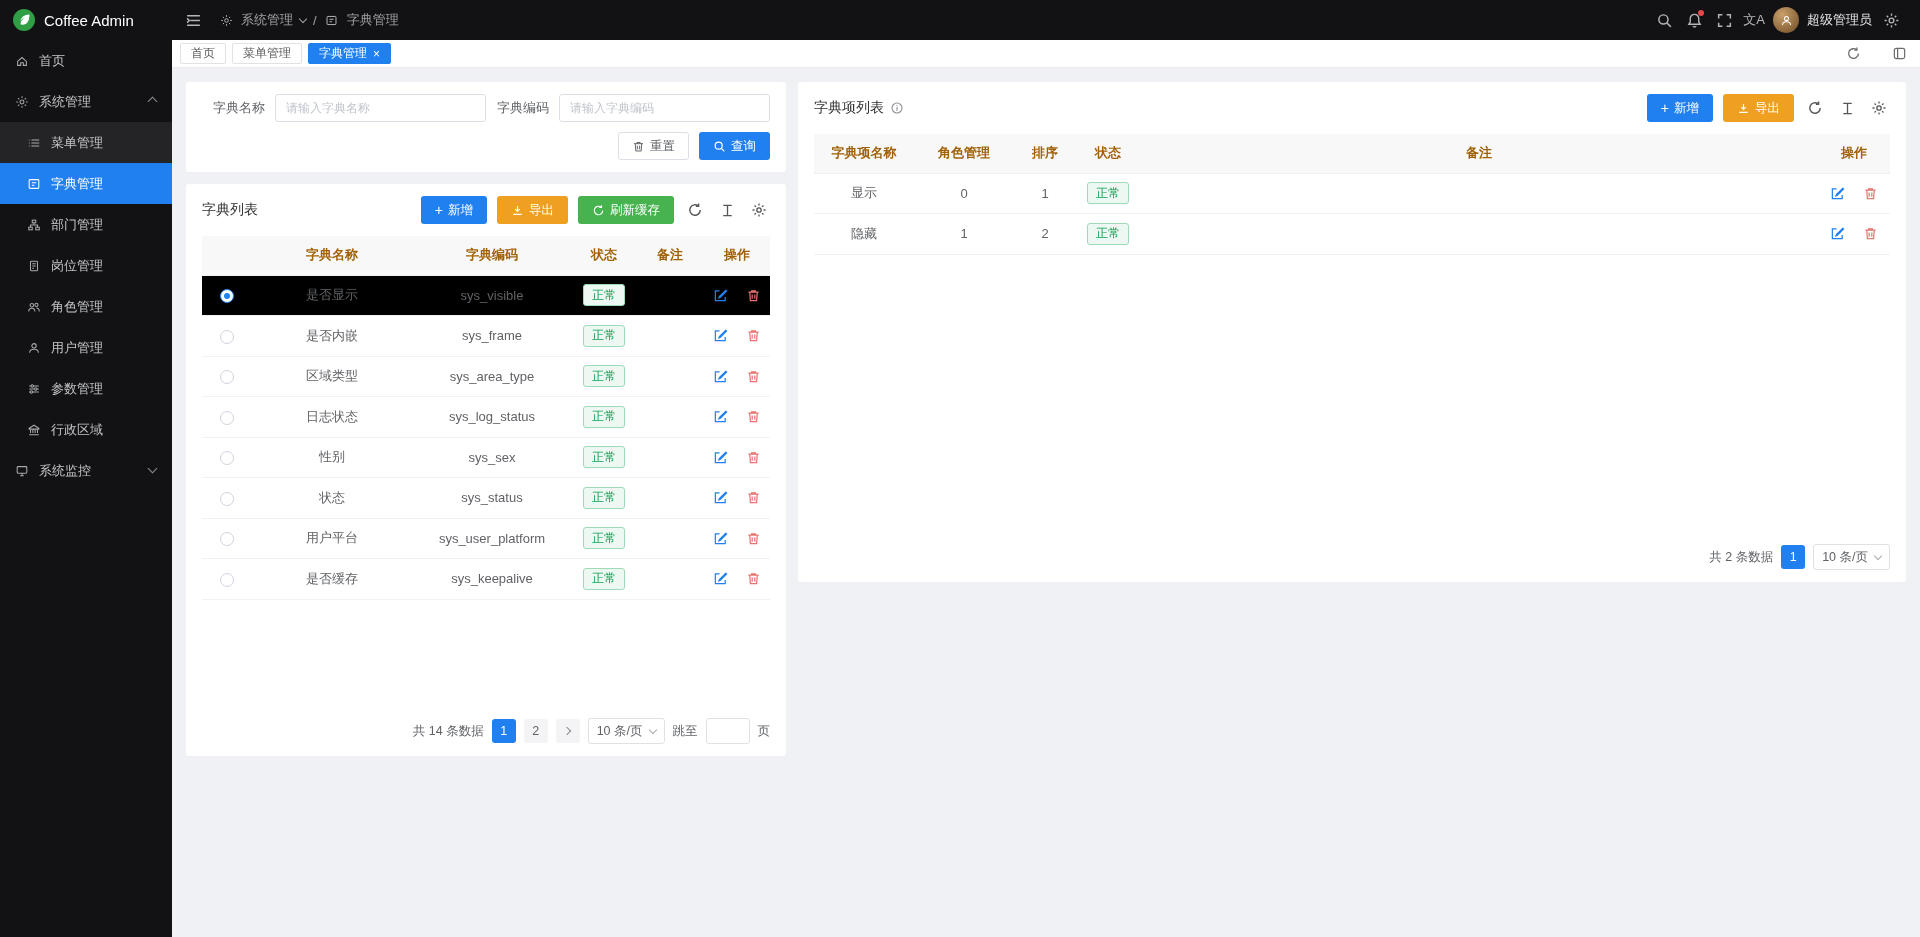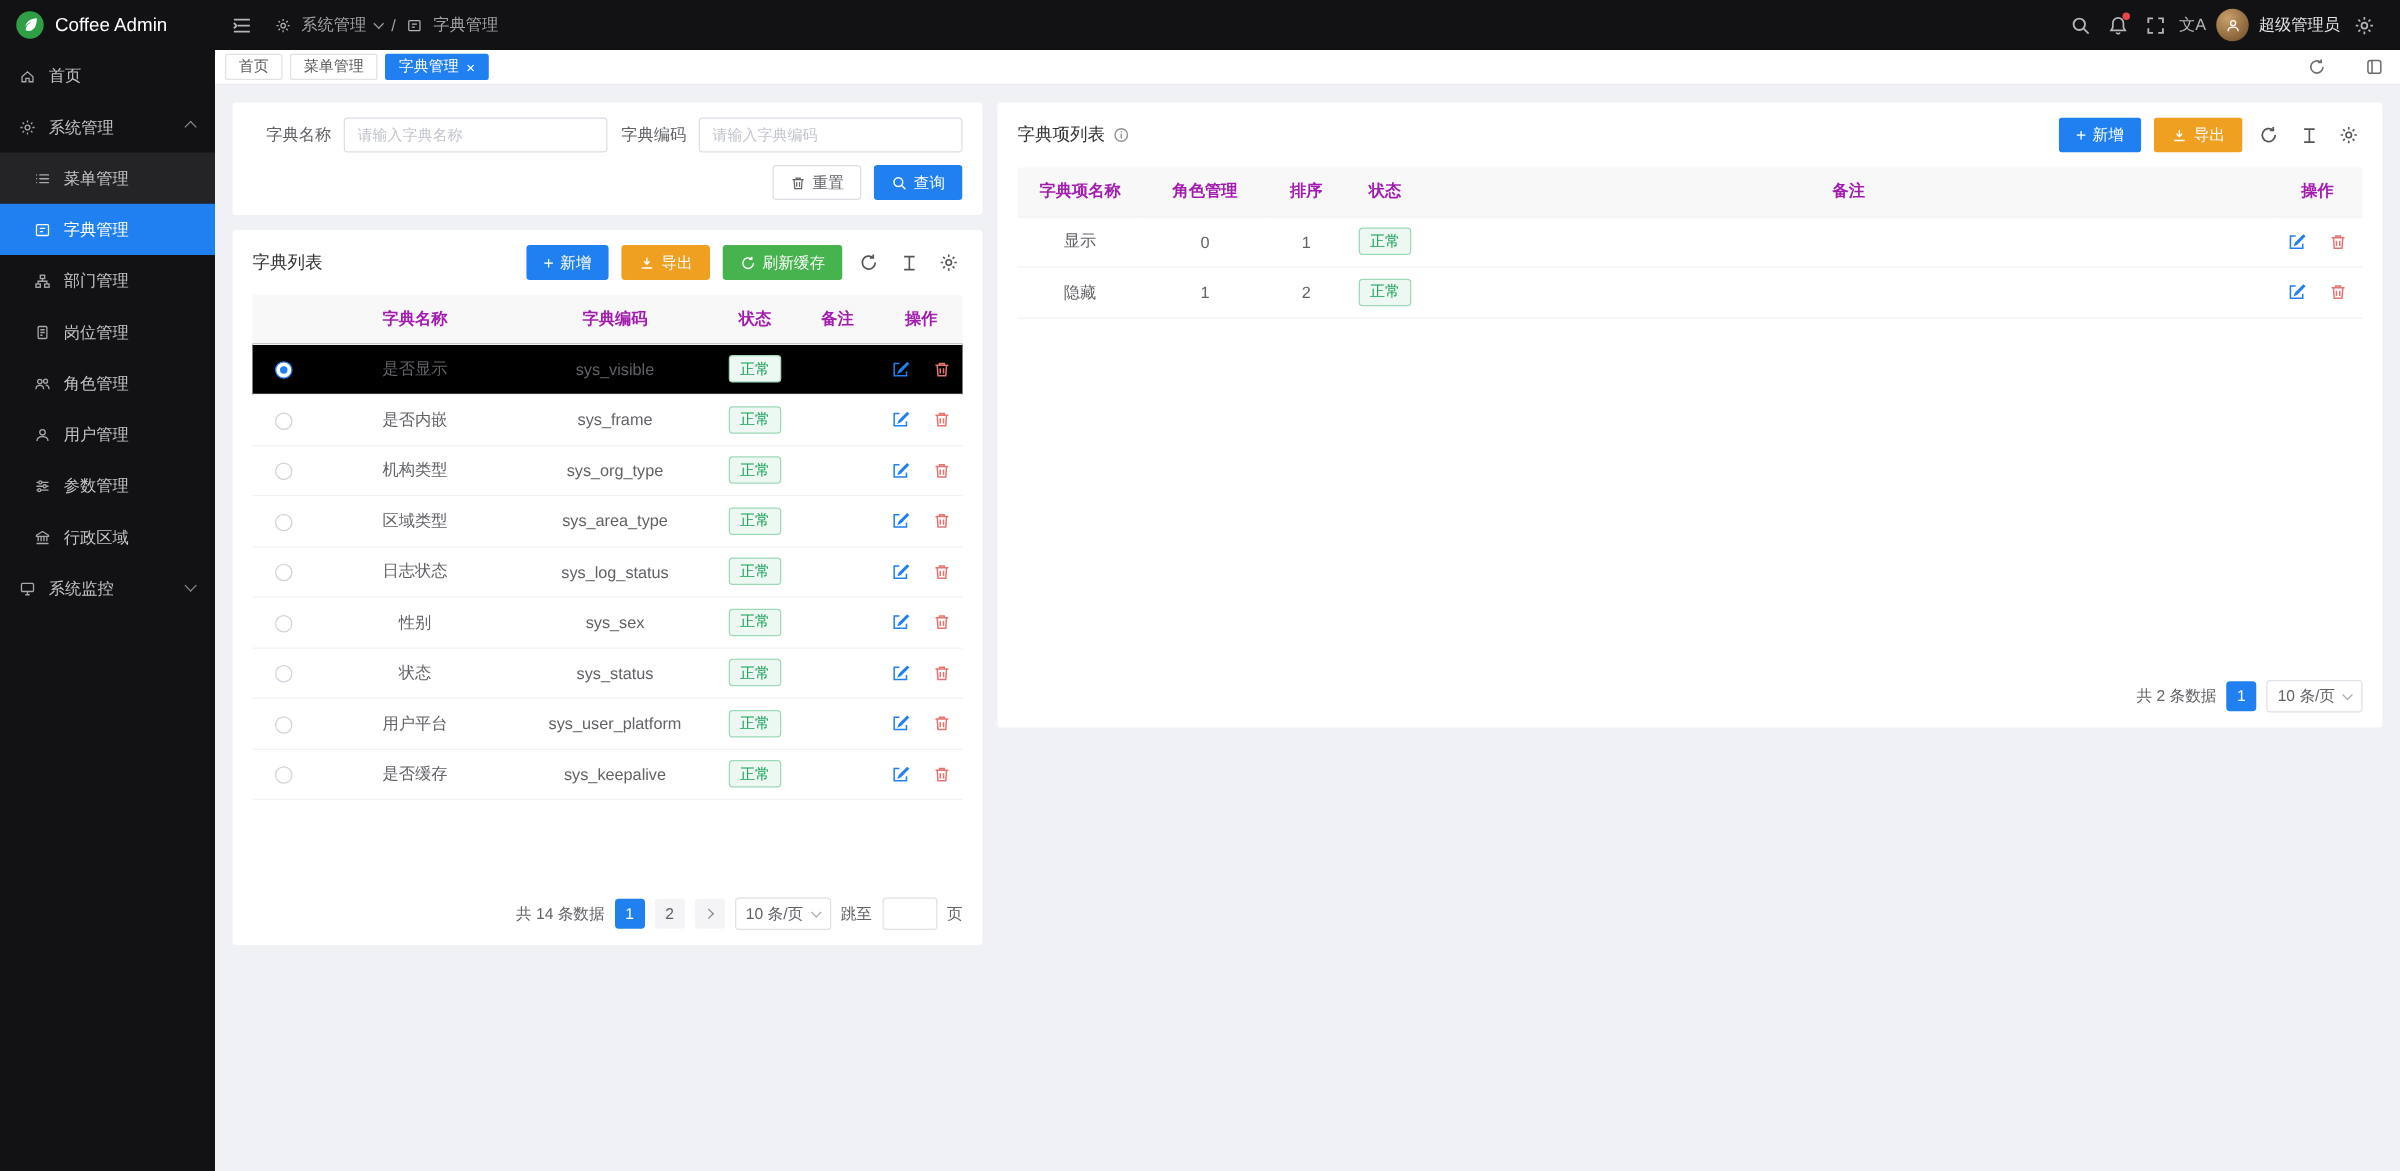--- a/index.html
+++ b/index.html
@@ -64,21 +64,21 @@
   
   .dict-card { height:572px; display:flex; flex-direction:column; }
   .items-card { flex:1; height:500px; display:flex; flex-direction:column; }
   .card-head { display:flex; align-items:center; }
   .card-title { font-size:14px; color:#303133; font-weight:500; display:flex; align-items:center; gap:6px; }
   .card-title .info { color:#909399; display:inline-flex; }
   .card-tools { margin-left:auto; display:flex; align-items:center; gap:10px; }
   .tool-icon { width:22px; height:22px; display:inline-flex; align-items:center; justify-content:center; color:#55565a; cursor:pointer; }
 
   table { width:100%; border-collapse:collapse; table-layout:fixed; margin-top:12px; font-size:13px; color:#606266; }
-  thead th { background:#f8f8f9; color:#a21caf; font-weight:600; height:39px; border-bottom:1px solid #eef0f3; font-size:13px; }
+  thead th { background:#f8f8f9; color:#a16207; font-weight:600; height:39px; border-bottom:1px solid #eef0f3; font-size:13px; }
   tbody td { height:40.5px; text-align:center; border-bottom:1px solid #f1f2f5; }
   tr.selected td { background:#000000; }
   .col-radio { width:50px; } .col-name { width:160px; } .col-code { width:160px; } .col-status { width:64px; } .col-op { width:66px; }
   .ri-name { width:100px; } .ri-code { width:100px; } .ri-sort { width:62px; } .ri-status { width:64px; } .ri-op { width:72px; }
 
   .radio { width:14px; height:14px; border-radius:50%; border:1px solid #cfd3dc; display:inline-block; background:#fff; position:relative; vertical-align:middle; cursor:pointer; }
   .radio.checked { border-color:#2080f0; }
   .radio.checked::after { content:""; position:absolute; inset:3px; border-radius:50%; background:#2080f0; }
 
   .badge { display:inline-block; padding:1.5px 8px; font-size:12px; color:#18a058; background:#ecf8f1; border:1px solid #9ed9b8; border-radius:3px; line-height:1.4; }
@@ -422,40 +422,20 @@
                       <svg class="ic" width="15" height="15" viewBox="0 0 16 16" fill="none" stroke="currentColor" stroke-width="1.3">
                         <path d="M2.5 4.5h11M6 4.5V3h4v1.5M4 4.5l.7 9h6.6l.7-9M6.6 7v4.5M9.4 7v4.5"></path>
                       </svg>
                     </span>
                 </td>
               </tr>
                 <tr>
                 <td><span class="radio"></span></td>
                 <td>是否内嵌</td>
                 <td>sys_frame</td>
-                <td><span class="badge">正常</span></td>
-                <td></td>
-                <td>
-                  <span class="op edit">
-                      <svg class="ic" width="15" height="15" viewBox="0 0 16 16" fill="none" stroke="currentColor" stroke-width="1.3">
-                        <path d="M13 9.5v4H2.5V3H7"></path>
-                        <path d="M13.6 2.4l.9.9-6.6 6.6-1.6.7.7-1.6z"></path>
-                      </svg>
-                    </span>
-                  <span class="op del">
-                      <svg class="ic" width="15" height="15" viewBox="0 0 16 16" fill="none" stroke="currentColor" stroke-width="1.3">
-                        <path d="M2.5 4.5h11M6 4.5V3h4v1.5M4 4.5l.7 9h6.6l.7-9M6.6 7v4.5M9.4 7v4.5"></path>
-                      </svg>
-                    </span>
-                </td>
-              </tr>
-                <tr>
-                <td><span class="radio"></span></td>
-                <td>机构类型</td>
-                <td>sys_org_type</td>
                 <td><span class="badge">正常</span></td>
                 <td></td>
                 <td>
                   <span class="op edit">
                       <svg class="ic" width="15" height="15" viewBox="0 0 16 16" fill="none" stroke="currentColor" stroke-width="1.3">
                         <path d="M13 9.5v4H2.5V3H7"></path>
                         <path d="M13.6 2.4l.9.9-6.6 6.6-1.6.7.7-1.6z"></path>
                       </svg>
                     </span>
                   <span class="op del">

